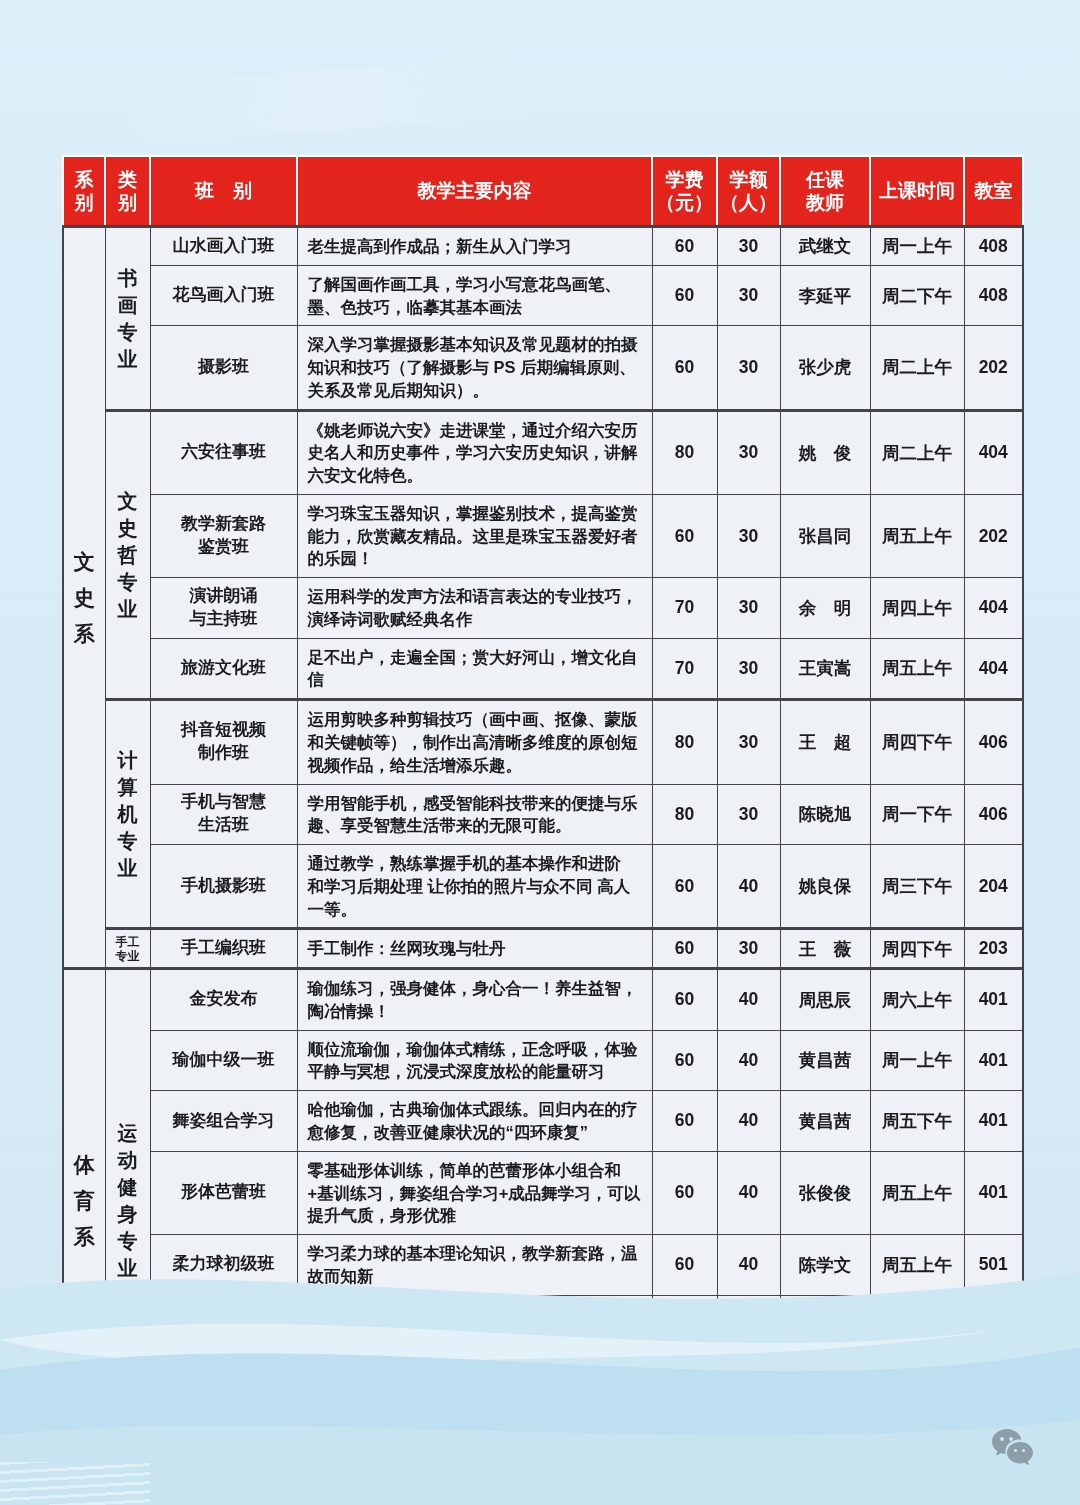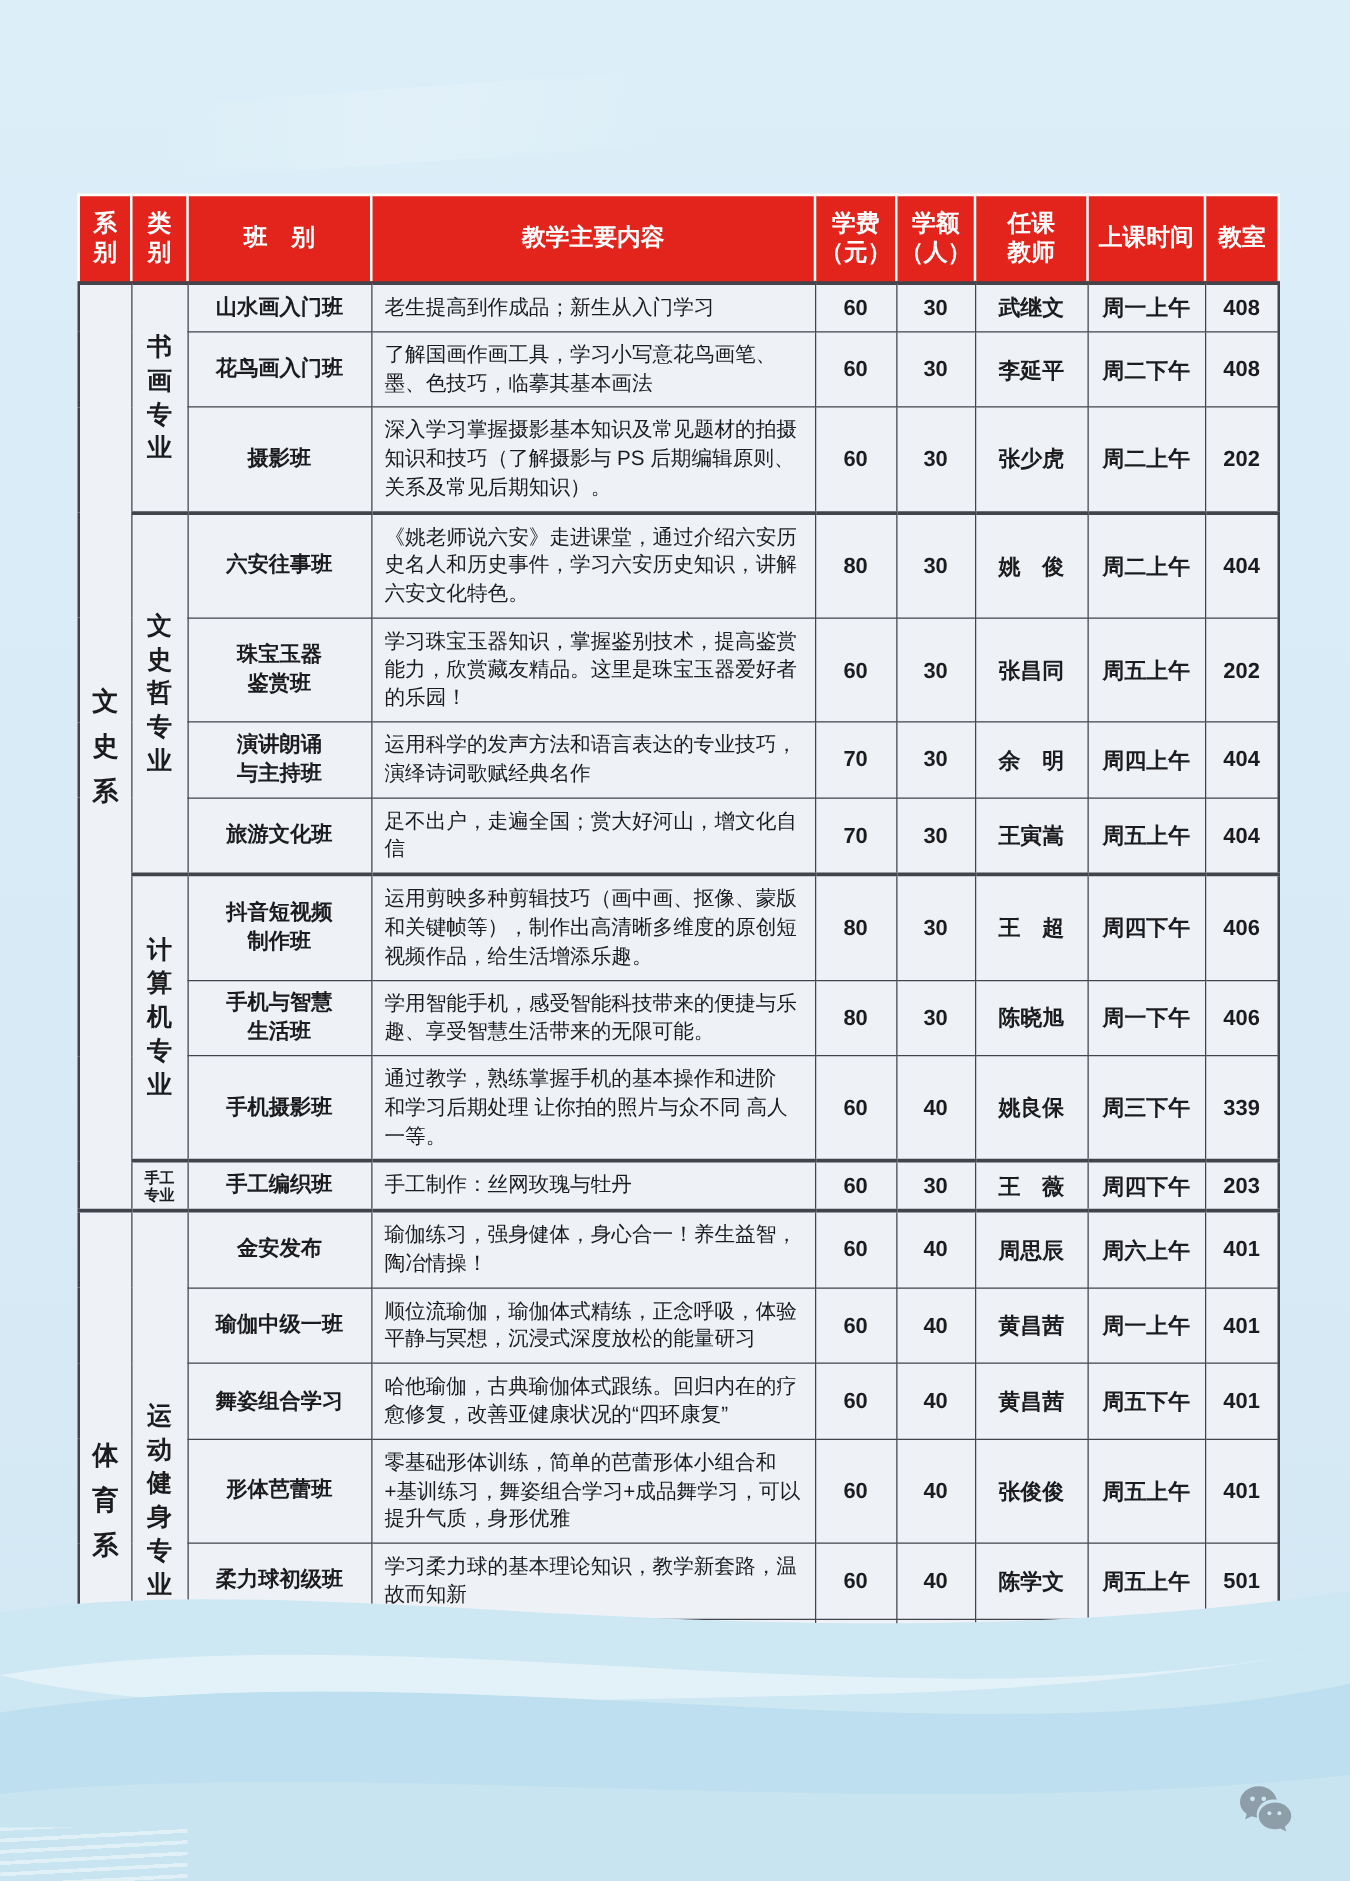--- a/index.html
+++ b/index.html
@@ -29,21 +29,21 @@
   td.vcell{text-align:center;font-weight:700;background:#eef2f7;}
   td.vcell .vl{font-size:20px;line-height:1.0;}
   td.dept .vl{margin:15px 0;font-size:21px;}
   td.cat .vl{margin:7px 0;}
   td.cat.compact .vl{margin:2px 0;font-size:12px;}
   td.name{
     text-align:center;font-size:17px;font-weight:700;padding:5px 4px;
     white-space:pre-line;line-height:1.35;
   }
   td.content{
-    text-align:left;font-size:16.5px;font-weight:400;padding:7px 10px;line-height:1.38;
+    text-align:left;font-size:16.5px;font-weight:700;padding:7px 10px;line-height:1.38;
   }
   td.num,td.teacher,td.time,td.room{
     text-align:center;font-size:17.5px;font-weight:700;padding:4px 2px;
   }
   tr.cat-start > td{border-top-width:3px;}
   tr.dept-start > td{border-top-width:3px;}
 
   
   .footer{position:absolute;right:42px;bottom:36px;display:flex;align-items:center;gap:14px;color:#8e9ea9;}
   .footer .label{font-size:30px;letter-spacing:3px;font-weight:400;}
@@ -152,21 +152,21 @@
           </td>
           <td class="name">六安往事班</td>
           <td class="content">《姚老师说六安》走进课堂，通过介绍六安历史名人和历史事件，学习六安历史知识，讲解六安文化特色。</td>
           <td class="num">80</td>
           <td class="num">30</td>
           <td class="teacher">姚　俊</td>
           <td class="time">周二上午</td>
           <td class="room">404</td>
         </tr>
         <tr>
-          <td class="name">珠宝玉器
+          <td class="name">教学新套路
 鉴赏班</td>
           <td class="content">学习珠宝玉器知识，掌握鉴别技术，提高鉴赏能力，欣赏藏友精品。这里是珠宝玉器爱好者的乐园！</td>
           <td class="num">60</td>
           <td class="num">30</td>
           <td class="teacher">张昌同</td>
           <td class="time">周五上午</td>
           <td class="room">202</td>
         </tr>
         <tr>
           <td class="name">演讲朗诵
@@ -214,21 +214,21 @@
           <td class="time">周一下午</td>
           <td class="room">406</td>
         </tr>
         <tr>
           <td class="name">手机摄影班</td>
           <td class="content">通过教学，熟练掌握手机的基本操作和进阶 和学习后期处理 让你拍的照片与众不同 高人一等。</td>
           <td class="num">60</td>
           <td class="num">40</td>
           <td class="teacher">姚良保</td>
           <td class="time">周三下午</td>
-          <td class="room">339</td>
+          <td class="room">204</td>
         </tr>
         <tr class="cat-start">
           <td class="vcell cat compact" rowspan="1">
             <div class="vl">手工</div>
             <div class="vl">专业</div>
           </td>
           <td class="name">手工编织班</td>
           <td class="content">手工制作：丝网玫瑰与牡丹</td>
           <td class="num">60</td>
           <td class="num">30</td>

